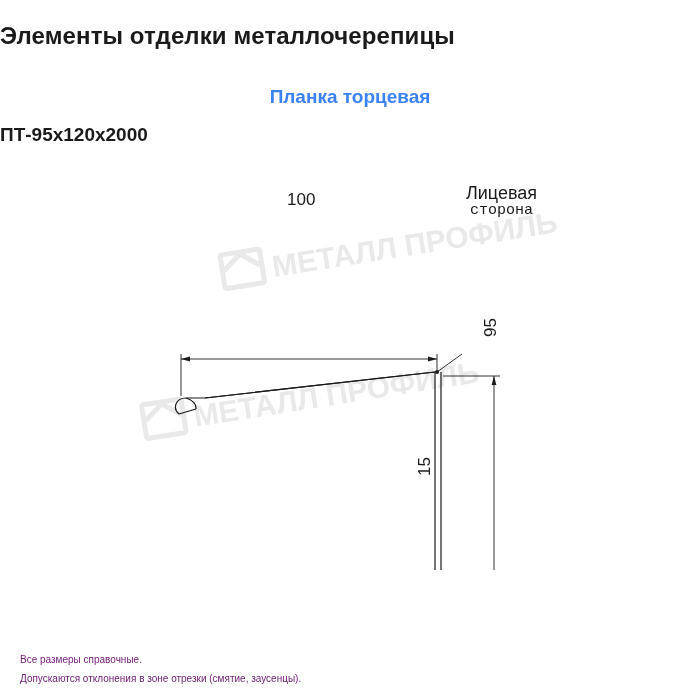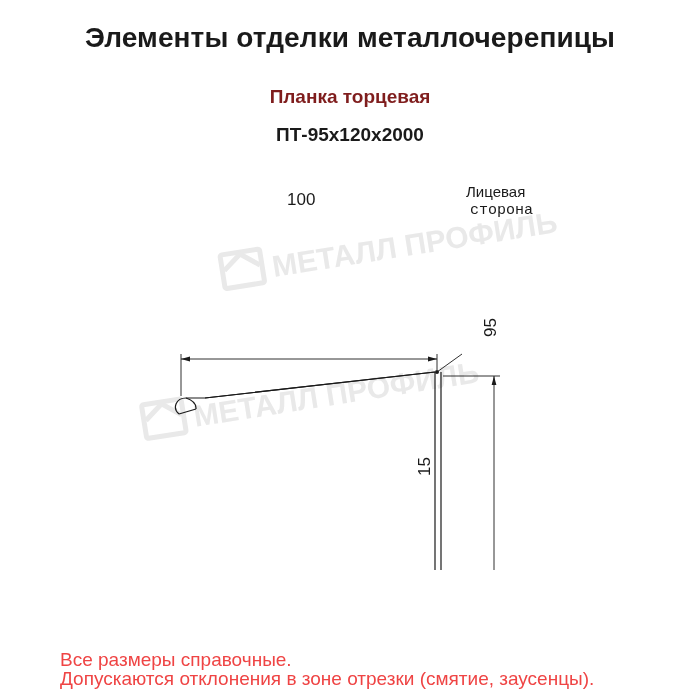--- a/index.html
+++ b/index.html
@@ -17,42 +17,41 @@
   }
   .page {
     position: absolute;
     inset: 0;
   }
   .title {
     position: absolute;
     top: 22px;
     left: 0;
     width: 700px;
-    text-align: center;
-    font-size: 28px;
+    font-size: 24px;
     font-weight: bold;
     color: #1a1a1a;
     letter-spacing: 0.1px;
   }
   .subtitle {
     position: absolute;
     top: 86px;
     left: 0;
     width: 700px;
     text-align: center;
     font-size: 19px;
     font-weight: bold;
-    color: #7f1d1d;
+    color: #3b82f6;
   }
   .code {
     position: absolute;
     top: 124px;
     left: 0;
     width: 700px;
-    text-align: center;
+    text-align: left;
     font-size: 19px;
     font-weight: bold;
     color: #1a1a1a;
   }
   .drawing {
     position: absolute;
     top: 150px;
     left: 0;
     width: 700px;
     height: 420px;
@@ -67,30 +66,29 @@
   }
   .label {
     position: absolute;
     font-size: 17px;
     color: #1a1a1a;
     white-space: nowrap;
   }
   .label-120 { left: 287px; top: 190px; }
   .label-95  { left: 481px; top: 337px; transform: rotate(-90deg); transform-origin: left top; }
   .label-15  { left: 415px; top: 476px; transform: rotate(-90deg); transform-origin: left top; }
-  .label-face1 { left: 466px; top: 183px; font-size: 15px; }
+  .label-face1 { left: 466px; top: 183px; font-size: 18px; }
   .label-face2 { left: 470px; top: 202px; font-size: 15px; font-family: Liberation Mono, monospace; }
   .footnotes {
     position: absolute;
     left: 20px;
     bottom: 12px;
-    font-size: 19px;
+    font-size: 10px;
     line-height: 19px;
-    color: #ef4444;
-    margin-left: 40px;
+    color: #701a75;
   }
 </style>
 </head>
 <body>
 
 <div class="page">
 
   <div class="title">Элементы отделки металлочерепицы</div>
   <div class="subtitle">Планка торцевая</div>
   <div class="code">ПТ-95х120х2000</div>

